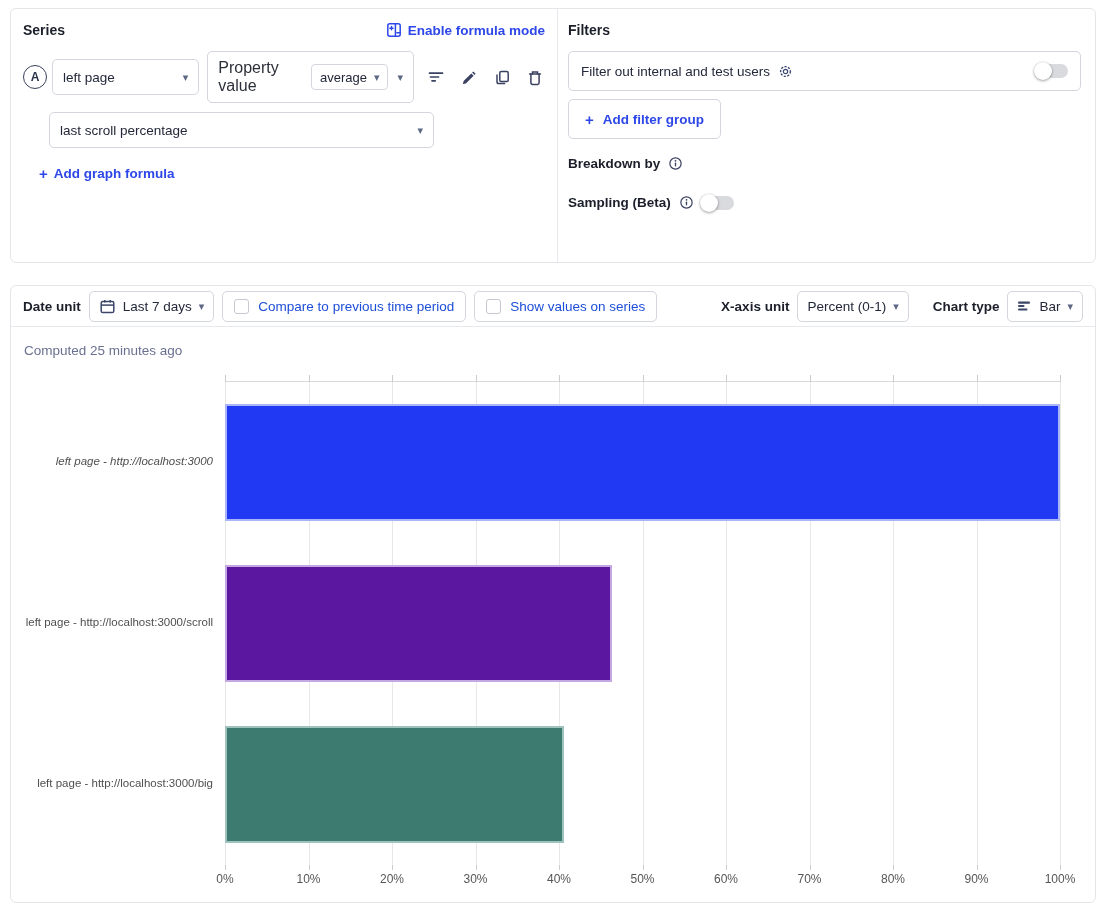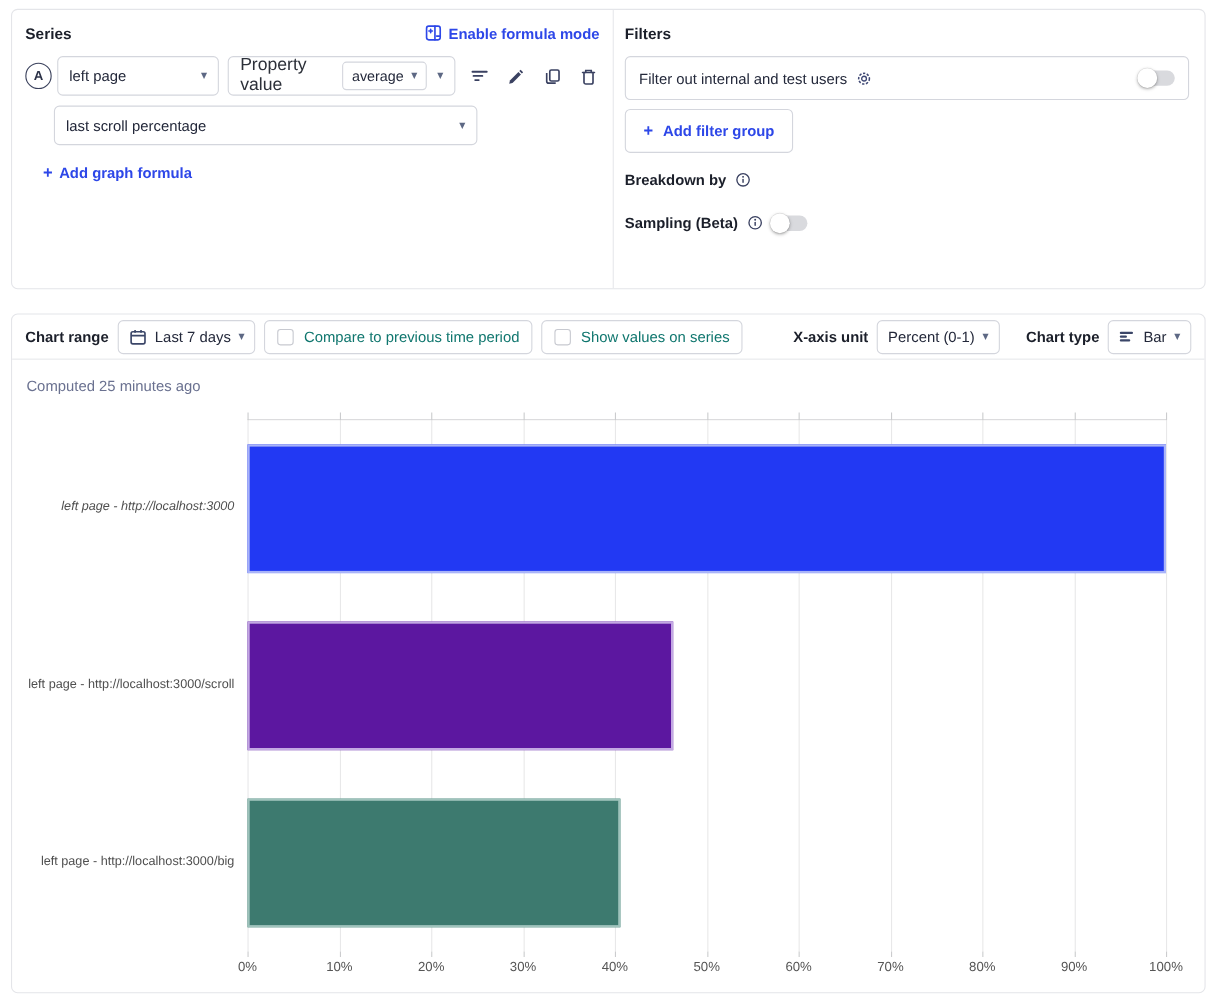--- a/index.html
+++ b/index.html
@@ -35,21 +35,21 @@
     font-size:12px; font-weight:600; color:#2b3147; flex:none;
   }
   .select {
     height:36px; border:1px solid #d4d6dd; border-radius:5px; background:#fff;
     display:inline-flex; align-items:center; justify-content:space-between;
     padding:0 10px; font-size:13.5px; color:#23283a; cursor:pointer;
   }
   .event-select { width:157px; margin-left:5px; }
   .chev { color:#5d6884; font-size:11px; line-height:1; }
   .prop-group {
-    height:36px; border:1px solid #d4d6dd; border-radius:5px; background:#fff;
+    height:52px; border:1px solid #d4d6dd; border-radius:5px; background:#fff;
     display:inline-flex; align-items:center; gap:9px; padding:0 10px;
     margin-left:8px; width:221px; cursor:pointer;
   }
   .prop-group .chev-end { margin-left:auto; }
   .inner-select {
     height:26px; border:1px solid #d4d6dd; border-radius:4px; background:#fff;
     display:inline-flex; align-items:center; gap:7px; padding:0 8px;
     font-size:13px; color:#23283a; cursor:pointer;
   }
   .icon-row { display:flex; align-items:center; gap:13px; margin-left:12px; }
@@ -90,21 +90,21 @@
   }
   .bold-label { font-size:13.5px; font-weight:700; color:#1b1f2a; white-space:nowrap; }
   .tool-btn {
     height:31px; border:1px solid #d4d6dd; border-radius:5px; background:#fff;
     display:inline-flex; align-items:center; gap:7px; padding:0 9px;
     font-size:13.5px; color:#23283a; cursor:pointer; white-space:nowrap;
   }
   .check-group {
     height:31px; border:1px solid #d4d6dd; border-radius:5px; background:#fff;
     display:inline-flex; align-items:center; gap:9px; padding:0 11px;
-    font-size:13.5px; color:#0f766e; cursor:pointer; white-space:nowrap;
+    font-size:13.5px; color:#1d4ed8; cursor:pointer; white-space:nowrap;
   }
   .checkbox { width:15px; height:15px; border:1px solid #c7c9d0; border-radius:3px; background:#fff; flex:none; }
   .right-group { margin-left:auto; display:flex; align-items:center; gap:8px; }
   .gap-lg { margin-left:16px; }
 
   .chart-body { position:relative; height:576px; }
   .computed { position:absolute; left:13px; top:16px; font-size:13.5px; color:#6a7190; }
   .chart { position:absolute; left:0; top:54px; width:100%; height:522px; }
   .plot { position:absolute; left:214px; top:0; width:835px; height:483px; border-top:1px solid #d9d9db; }
   .gridline { position:absolute; top:0; height:483px; width:1px; background:#e8e8e9; }
@@ -254,21 +254,21 @@
         <span class="toggle">
             <span class="knob"></span>
           </span>
       </div>
     </div>
   </section>
 
   <section class="panel bottom-panel">
 
     <div class="toolbar">
-      <span class="bold-label">Chart range</span>
+      <span class="bold-label">Date unit</span>
       <button class="tool-btn">
         <span>
           <svg width="17" height="17" viewBox="0 0 17 17" fill="none" stroke="#3b4668" stroke-width="1.5">
             <rect x="2.2" y="3.6" width="12.6" height="11" rx="1.6"></rect>
             <path d="M2.2 7.1h12.6"></path>
             <path d="M5.8 2v2.6M11.2 2v2.6"></path>
           </svg>
         </span>
         <span>Last 7 days</span>
         <span class="chev">▾</span>

